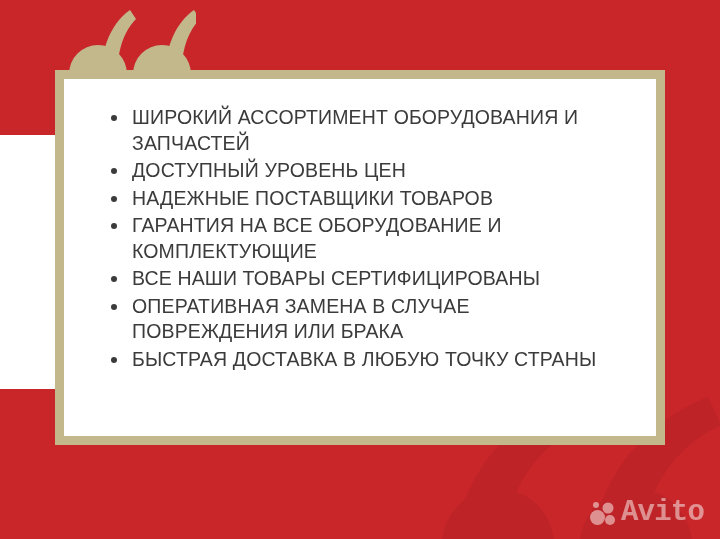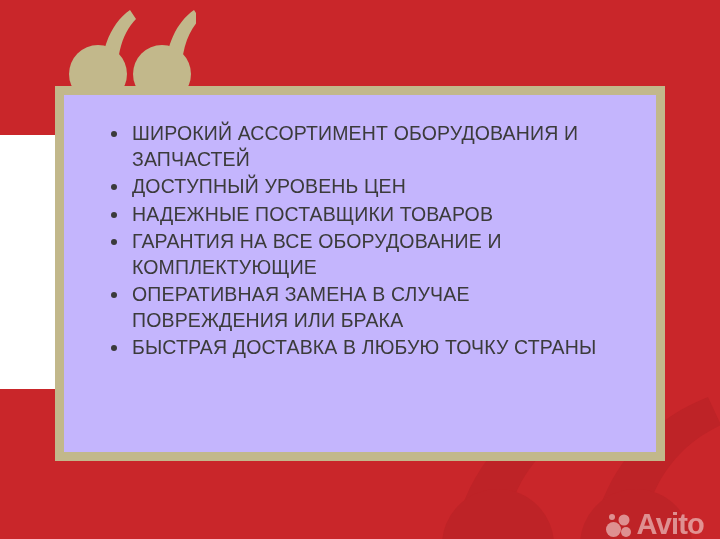--- a/index.html
+++ b/index.html
@@ -38,24 +38,24 @@
     position: absolute;
     left: 66px;
     top: 8px;
     width: 130px;
     height: 95px;
   }
   
   .card {
     position: absolute;
     left: 55px;
-    top: 86px;
+    top: 70px;
     width: 610px;
     height: 375px;
-    background: #c4b5fd;
+    background: #ffffff;
     border: 9px solid #C2B88B;
     box-sizing: border-box;
   }
   .card-inner {
     position: absolute;
     left: 0;
     top: 0;
     right: 0;
     bottom: 0;
     padding: 26px 30px 10px 42px;
@@ -83,25 +83,26 @@
     top: 10px;
     width: 6px;
     height: 6px;
     border-radius: 50%;
     background: #3B3B3B;
   }
   
   .avito {
     position: absolute;
     right: 16px;
-    bottom: 0;
+    bottom: 12px;
     display: flex;
     align-items: center;
     gap: 5px;
     opacity: 0.62;
+    font-family: Liberation Mono, monospace;
   }
   .avito-dots { display: block; }
   .avito-word {
     color: #F2D4D2;
     font-size: 29px;
     font-weight: bold;
     letter-spacing: -0.8px;
     line-height: 1;
   }
 </style>
@@ -130,20 +131,21 @@
     </g>
   </svg>
 
   <div class="card">
     <div class="card-inner">
       <ul class="benefits">
         <li>ШИРОКИЙ АССОРТИМЕНТ ОБОРУДОВАНИЯ И ЗАПЧАСТЕЙ</li>
         <li>ДОСТУПНЫЙ УРОВЕНЬ ЦЕН</li>
         <li>НАДЕЖНЫЕ ПОСТАВЩИКИ ТОВАРОВ</li>
         <li>ГАРАНТИЯ НА ВСЕ ОБОРУДОВАНИЕ И КОМПЛЕКТУЮЩИЕ</li>
+        <li>ВСЕ НАШИ ТОВАРЫ СЕРТИФИЦИРОВАНЫ</li>
         <li>ОПЕРАТИВНАЯ ЗАМЕНА В СЛУЧАЕ ПОВРЕЖДЕНИЯ ИЛИ БРАКА</li>
         <li>БЫСТРАЯ ДОСТАВКА В ЛЮБУЮ ТОЧКУ СТРАНЫ</li>
       </ul>
     </div>
   </div>
 
   <div class="avito">
     <svg class="avito-dots" width="26" height="26" viewBox="0 0 26 26">
       <g fill="#F2D4D2">
         <circle cx="7.5" cy="17.5" r="7.5"></circle>

